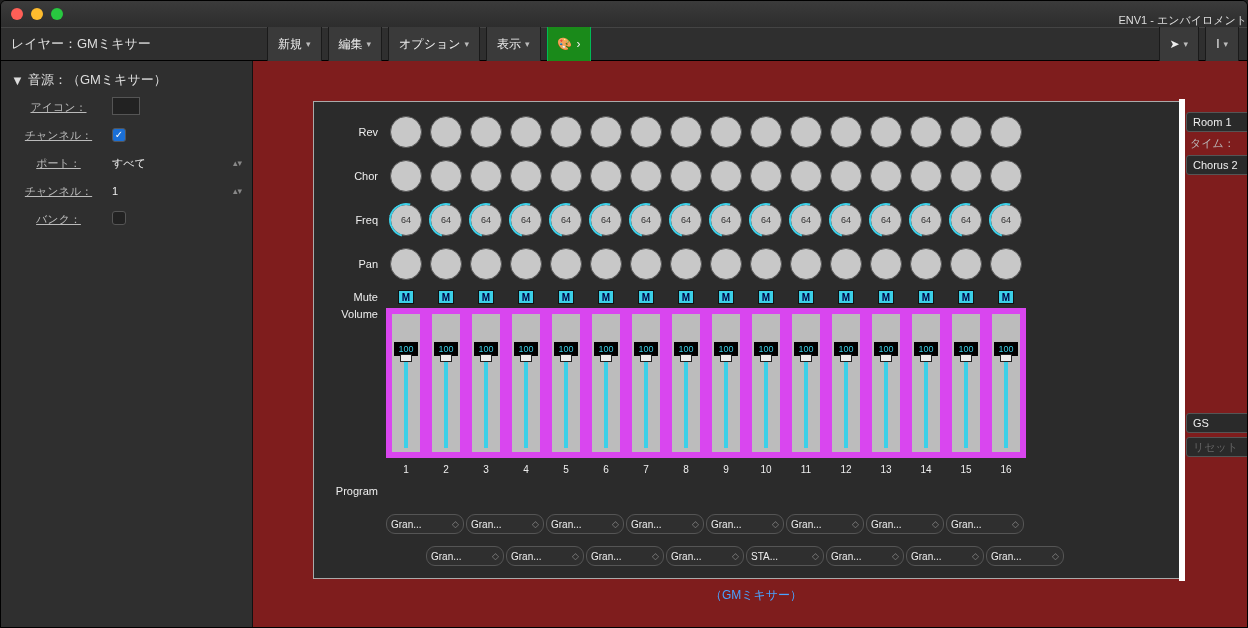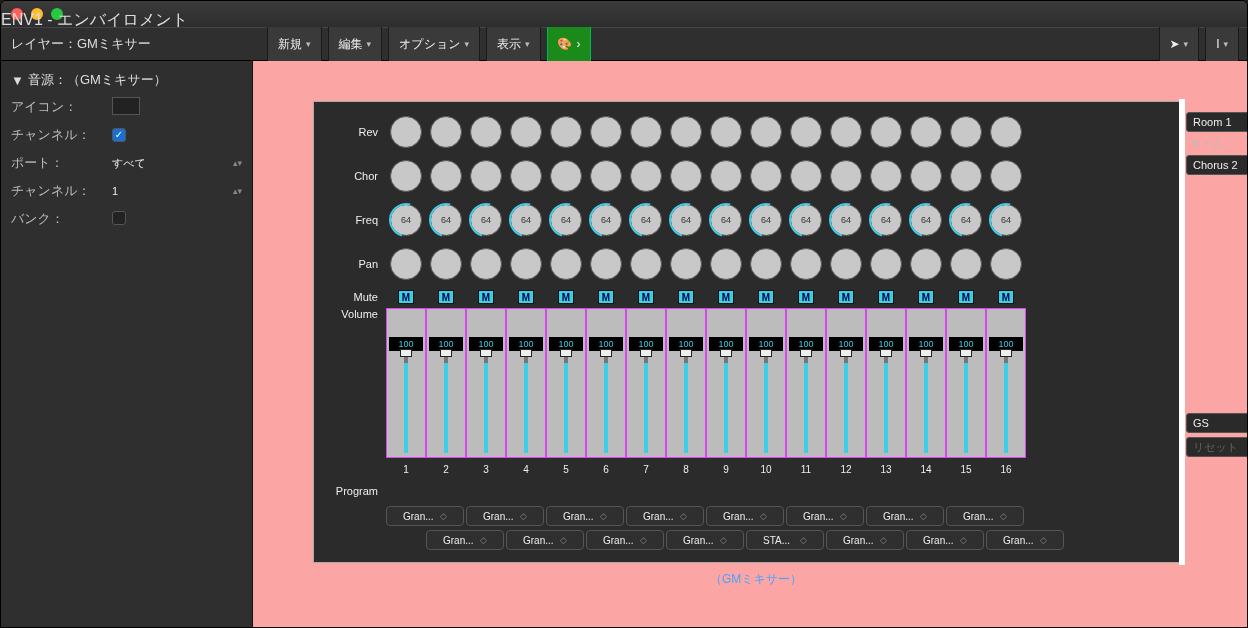--- a/index.html
+++ b/index.html
@@ -2,64 +2,64 @@
 <html><head>
 <meta charset="utf-8">
 <style>
   * { box-sizing: border-box; margin: 0; padding: 0; font-family: "Hiragino Sans", "Helvetica Neue", Arial, sans-serif; }
   body { background: #1e1e1e; color: #ccc; font-size: 11px; width:1248px; height:628px; overflow:hidden; }
   .window { width: 1248px; height: 628px; background:#2a2a2a; border:1px solid #000; border-radius:6px 6px 0 0; position:relative; overflow:hidden; }
   .titlebar { height:26px; background:linear-gradient(#3b3b3b,#2d2d2d); display:flex; align-items:center; padding:0 10px; position:relative; }
   .traffic { display:flex; gap:8px; }
   .tl { width:12px; height:12px; border-radius:50%; }
   .tl.red{background:#ff5f57;} .tl.yel{background:#febc2e;} .tl.grn{background:#28c840;}
-  .titlebar .title { position:absolute; left:0; right:0; text-align:left; color:#ddd; font-size:16px;margin-top:12px; }
+  .titlebar .title { position:absolute; left:0; right:0; text-align:right; color:#ddd; font-size:11px;margin-top:12px; }
   .toolbar { height:34px; background:#2f2f2f; border-top:1px solid #444; border-bottom:1px solid #000; display:flex; align-items:center; padding:0 8px; gap:6px; }
   .toolbar .sp { flex:1; }
   .tbtn { background:#3a3a3a; border:1px solid #1a1a1a; color:#eee; padding:20px 10px; border-radius:4px; display:flex; align-items:center; gap:4px; font-size:12px; height:24px; }
   .tbtn.green { background:#1a8a1a; border-color:#0b5; }
   .chev { font-size:9px; color:#bbb; }
   .body { display:flex; height:calc(100% - 60px); }
   .sidebar { width:252px; background:#2f2f2f; border-right:1px solid #111; padding:6px 10px; color:#ccc; font-size:12px; display:flex; flex-direction:column; gap:8px; }
   .section-hdr { font-size:13px; color:#ddd; display:flex; align-items:center; gap:4px; margin-top:4px; }
   .proprow { display:flex; align-items:center; gap:6px; height:20px; }
-  .proprow .plabel { width:95px; text-align:left; color:#bbb; font-size:13px; }
+  .proprow .plabel { width:95px; text-align:center; color:#bbb; font-size:11px;text-decoration:underline; }
   .proprow .pval { flex:1; color:#eee; font-size:11px; }
   .chk { width:14px; height:14px; border:1px solid #555; border-radius:3px; display:inline-flex; align-items:center; justify-content:center; background:#222; }
   .chk.on { background:#1a6fd6; color:#fff; }
   .chk.on::after{content:"✓"; font-size:10px; line-height:1;}
   .updn { color:#888; font-size:9px; display:flex; flex-direction:column; line-height:6px; margin-left:auto;}
-  .main { flex:1; background:#fca5a5; position:relative; padding:40px 40px 0 60px; }
+  .main { flex:1; background:#7f1d1d; position:relative; padding:40px 40px 0 60px; }
   .mixerbox { width:870px; background:#2b2b2b; border:1px solid #aaa; position:relative; padding:8px 0 12px 0;}
   .row { display:flex; align-items:center; height:44px; }
   .row.short { height:22px; }
   .row.vol { height:150px; align-items:flex-start; }
   .rlabel { width:72px; text-align:right; padding-right:8px; color:#eee; font-size:11px;}
   .cells { display:flex; gap:0; }
   .knob, .mute, .vslot, .chnum { width:40px; display:flex; align-items:center; justify-content:center; }
   .knob { height:38px; position:relative; }
   .knob .k { width:32px; height:32px; border-radius:50%; background:#c8c8c8; border:1px solid #555; position:relative; }
   .knob .k.freq { background:#c8c8c8; }
   .knob .k.freq::before { content:""; position:absolute; inset:-2px; border-radius:50%; border:2px solid transparent; border-top-color:#3bd0e8; border-left-color:#3bd0e8; transform:rotate(-30deg);}
   .knob .val { position:absolute; color:#333; font-size:9px; }
   .mute { height:20px; }
   .mute .m { width:16px; height:14px; background:#3bd0e8; color:#004; font-size:10px; font-weight:bold; display:flex; align-items:center; justify-content:center; border:1px solid #111;}
-  .vslot { height:150px; flex-direction:column; background:#bcbcbc; border:1px solid #d946ef; position:relative; margin:0 0;padding-left:8px; }
+  .vslot { height:150px; flex-direction:column; background:#bcbcbc; border:6px solid #d946ef; position:relative; margin:0 0;padding-left:8px; }
   .vslot .vnum { position:absolute; top:28px; left:2px; right:2px; height:14px; background:#000; color:#3bd0e8; font-size:9px; text-align:center; line-height:14px;}
   .vslot .track { position:absolute; top:46px; bottom:4px; left:50%; width:4px; margin-left:-2px; background:#777;}
   .vslot .fill  { position:absolute; bottom:4px; left:50%; width:4px; margin-left:-2px; background:#3bd0e8; height:90px;}
   .vslot .cap   { position:absolute; top:40px; left:50%; width:12px; height:8px; margin-left:-6px; background:#eee; border:1px solid #222;}
   .chnum { height:18px; color:#eee; font-size:10px; }
   .sidepanel { position:absolute; right:-100px; top:10px; width:96px; display:flex; flex-direction:column; gap:4px; }
   .sel { background:#2a2a2a; border:1px solid #555; padding:2px 6px; color:#eee; display:flex; align-items:center; justify-content:space-between; height:20px; font-size:11px; border-radius:3px;}
   .sprow { display:flex; gap:6px; font-size:11px; color:#bbb; justify-content:space-between; padding:0 4px;}
   .progwrap { padding:4px 0 0 72px;}
   .progrow { display:flex; gap:2px; }
   .progrow.offset { padding-left:40px; margin-top:4px;}
-  .pbtn { width:78px; height:20px; background:#2f2f2f; border:1px solid #555; color:#eee; font-size:10px; display:flex; align-items:center; justify-content:space-between; padding:0 16px; border-radius:4px;}
+  .pbtn { width:78px; height:20px; background:#2f2f2f; border:1px solid #555; color:#eee; font-size:10px; display:flex; align-items:center; justify-content:space-between; padding:0 4px; border-radius:9px;margin-top:8px;}
   .footer-label { position:absolute; bottom:-26px; left:16px; right:0; text-align:center; color:#4aa3ff; font-size:12px;}
   .mixerbox::after{content:""; position:absolute; right:-3px; top:-3px; bottom:-3px; width:6px; background:#fff;}
   .ico-mixer { width:28px; height:18px; background:#222; border:1px solid #555; display:inline-block; }
 </style>
 </head>
 <body>
 
 <div class="window">
   <div class="titlebar">
     <div class="traffic">

